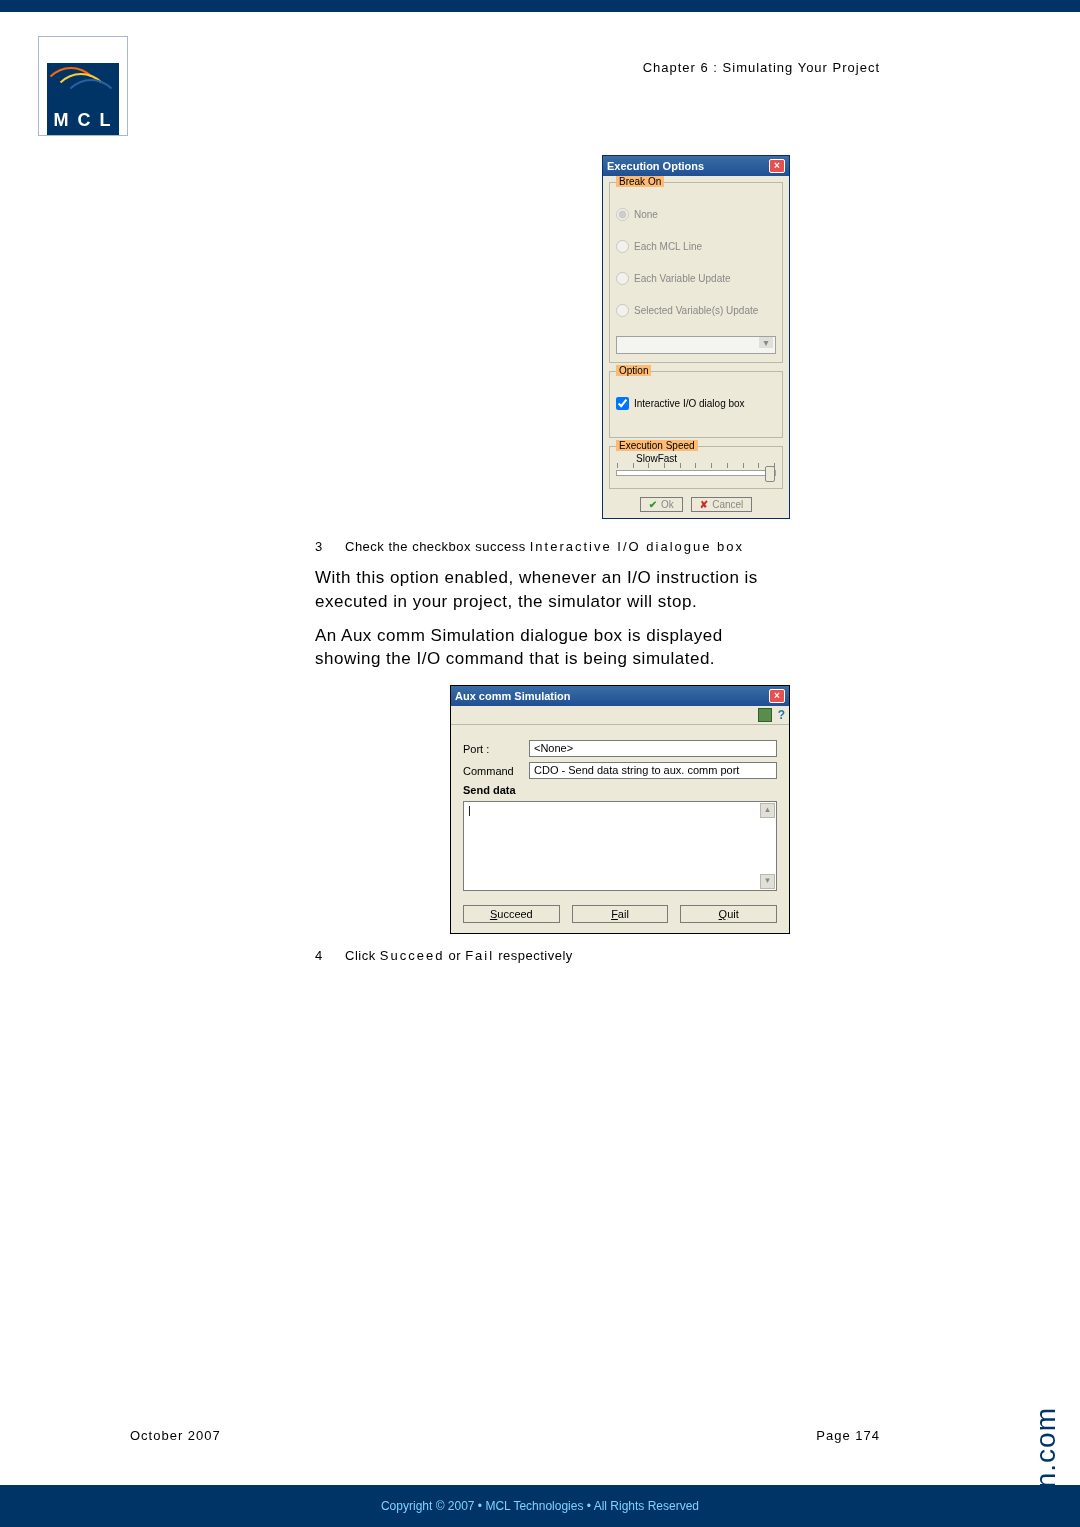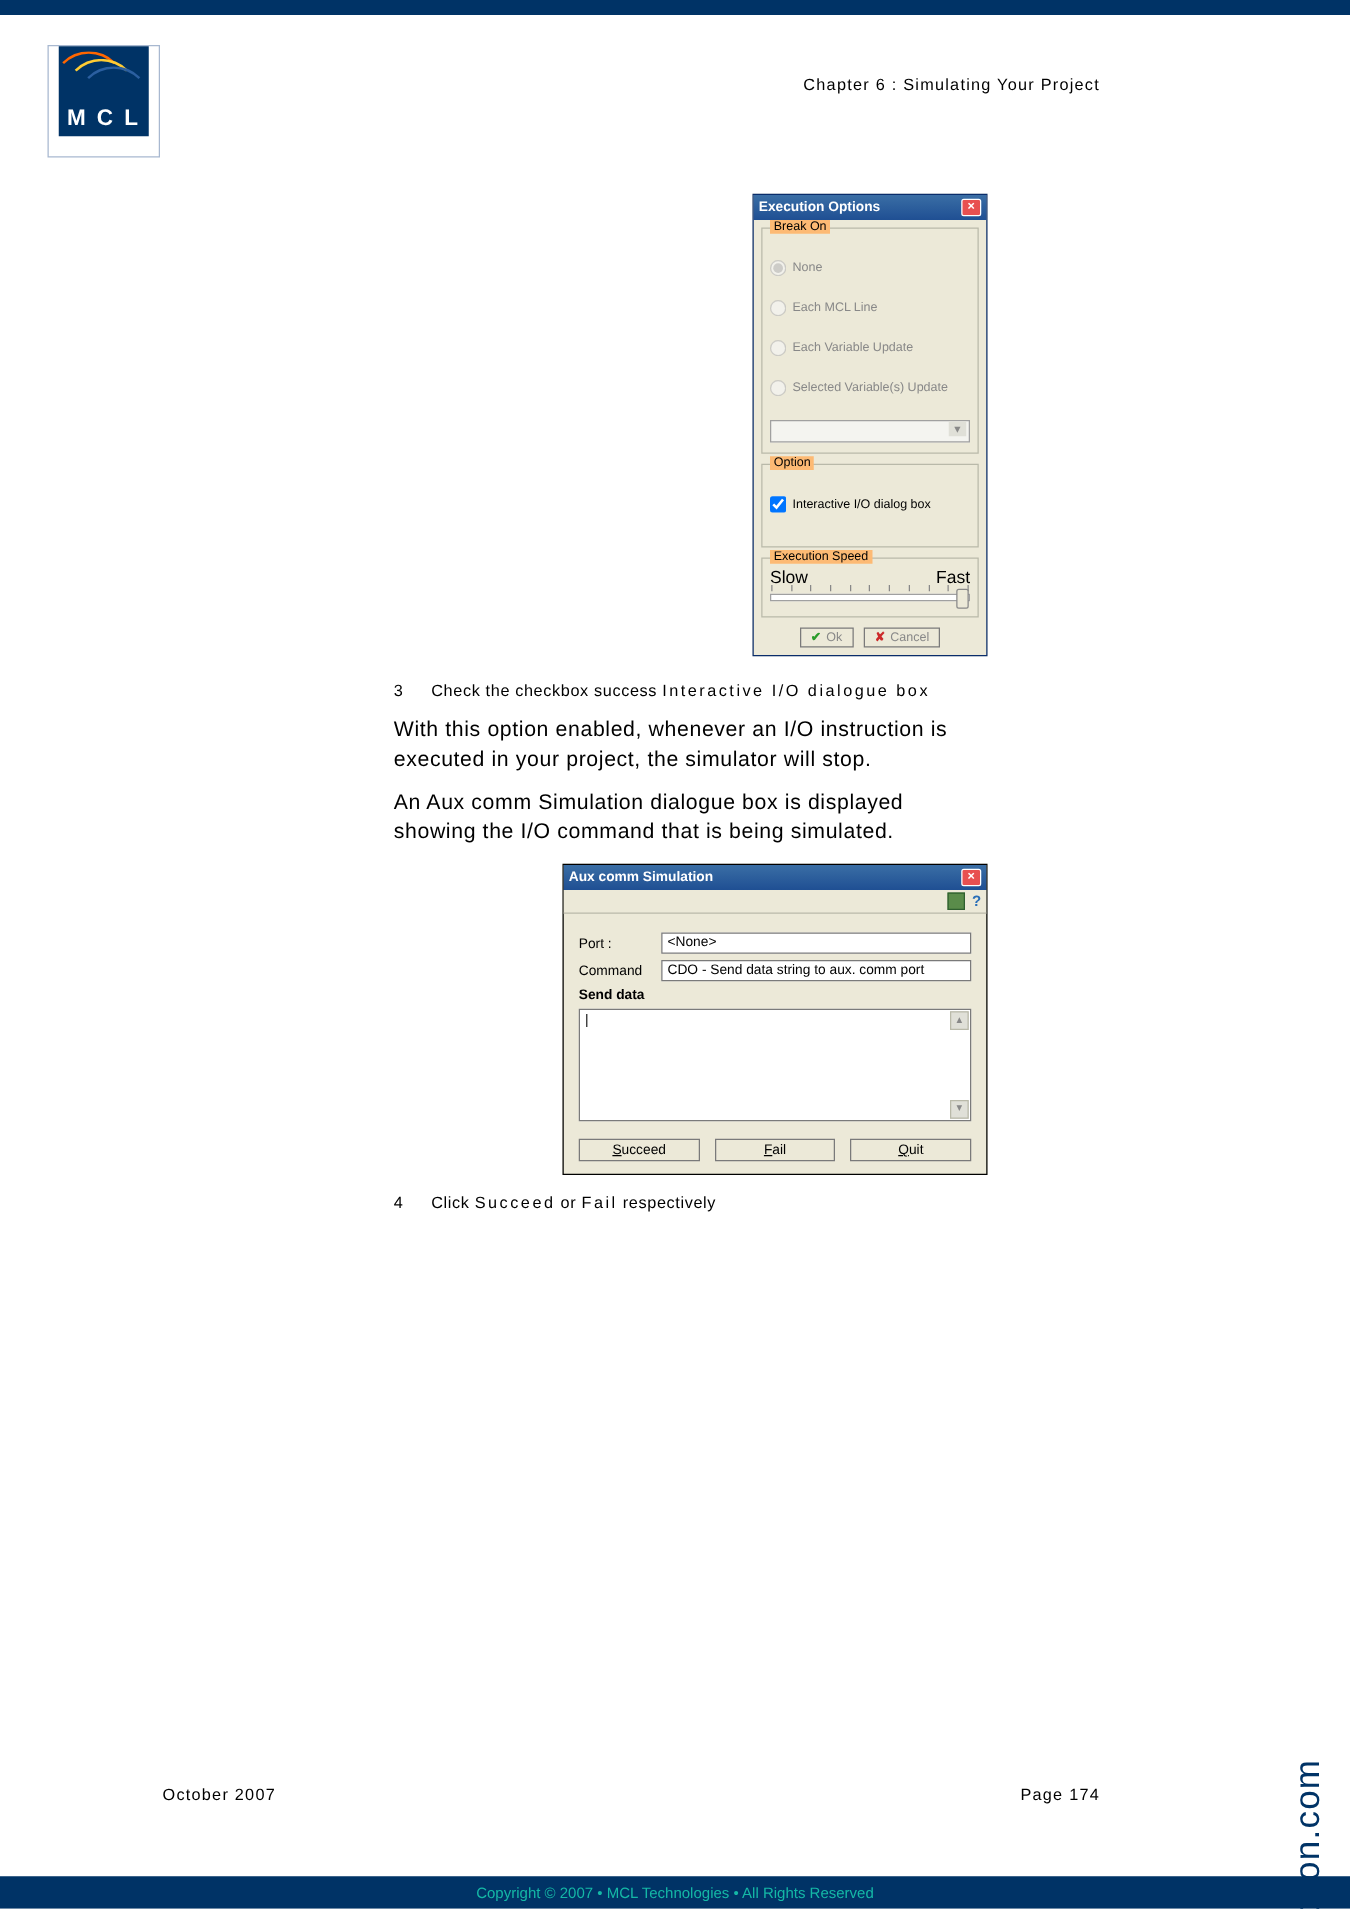--- a/index.html
+++ b/index.html
@@ -16,25 +16,25 @@
     position: absolute;
     top: 0; left: 0; right: 0;
     height: 12px;
     background: #003366;
   }
   .logo-box {
     position: absolute;
     top: 36px;
     left: 38px;
     width: 90px;
-    height: 90px;
+    height: 100px;
     border: 1px solid #a8b8d0;
     background: #fff;
     display: flex;
-    align-items: flex-start;
+    align-items: flex-end;
     justify-content: center;
   }
   .logo-inner {
     width: 72px;
     height: 72px;
     background: #003366;
     position: relative;
     overflow: hidden;
   }
   .logo-arcs { position: absolute; top: 4px; left: 4px; right: 4px; height: 34px; }
@@ -129,21 +129,21 @@
   .combo::after {
     content: "▾";
     position: absolute;
     right: 2px; top: 0;
     width: 14px;
     text-align: center;
     color: #888;
     background: #e0e0d8;
     font-size: 10px;
   }
-  .speed-labels { display: flex; justify-content: space-between; font-size: 14px; margin-bottom: 2px;}
+  .speed-labels { display: flex; justify-content: flex-start; font-size: 10px; margin-bottom: 2px; margin-left: 20px;}
   .slider-track {
     height: 6px;
     background: #fff;
     border: 1px solid #a0a0a0;
     position: relative;
     margin: 6px 0 4px 0;
   }
   .slider-ticks { position: absolute; top: -8px; left: 0; right: 0; display: flex; justify-content: space-between; }
   .tick { width: 1px; height: 5px; background: #888; }
   .slider-thumb {
@@ -247,23 +247,23 @@
   .footer-page {
     position: absolute;
     bottom: 84px;
     right: 200px;
     font-size: 13px;
     letter-spacing: 1px;
   }
   .copyright-bar {
     position: absolute;
     bottom: 0; left: 0; right: 0;
-    height: 26px;
+    height: 42px;
     background: #003366;
-    color: #14b8a6;
+    color: #7dd3fc;
     font-size: 12px;
     display: flex;
     align-items: center;
     justify-content: center;
   }
   .side-url {
     position: absolute;
     right: 18px;
     bottom: 120px;
     transform: rotate(-90deg);

